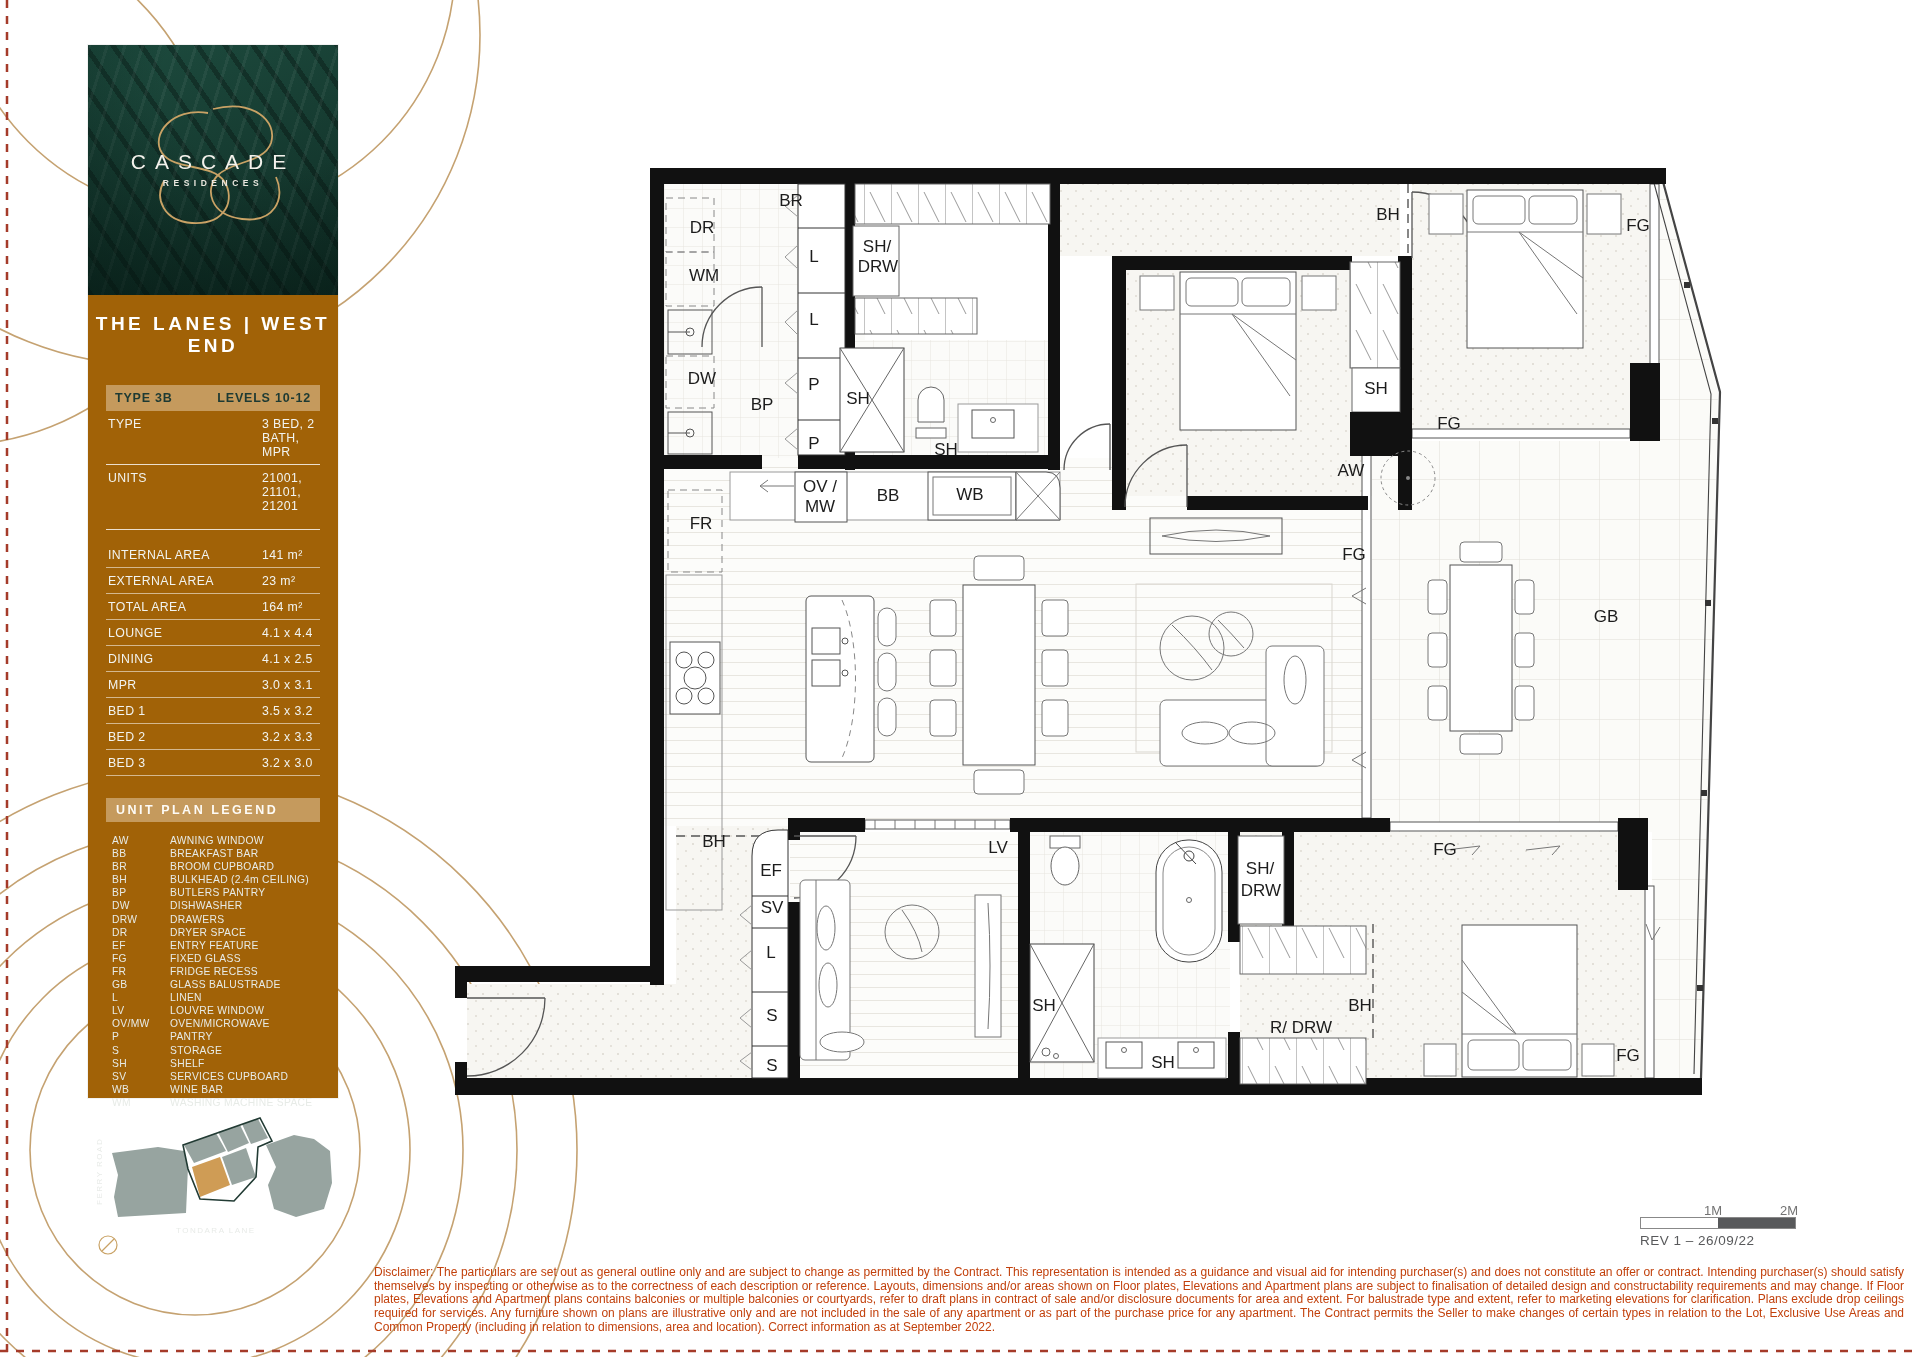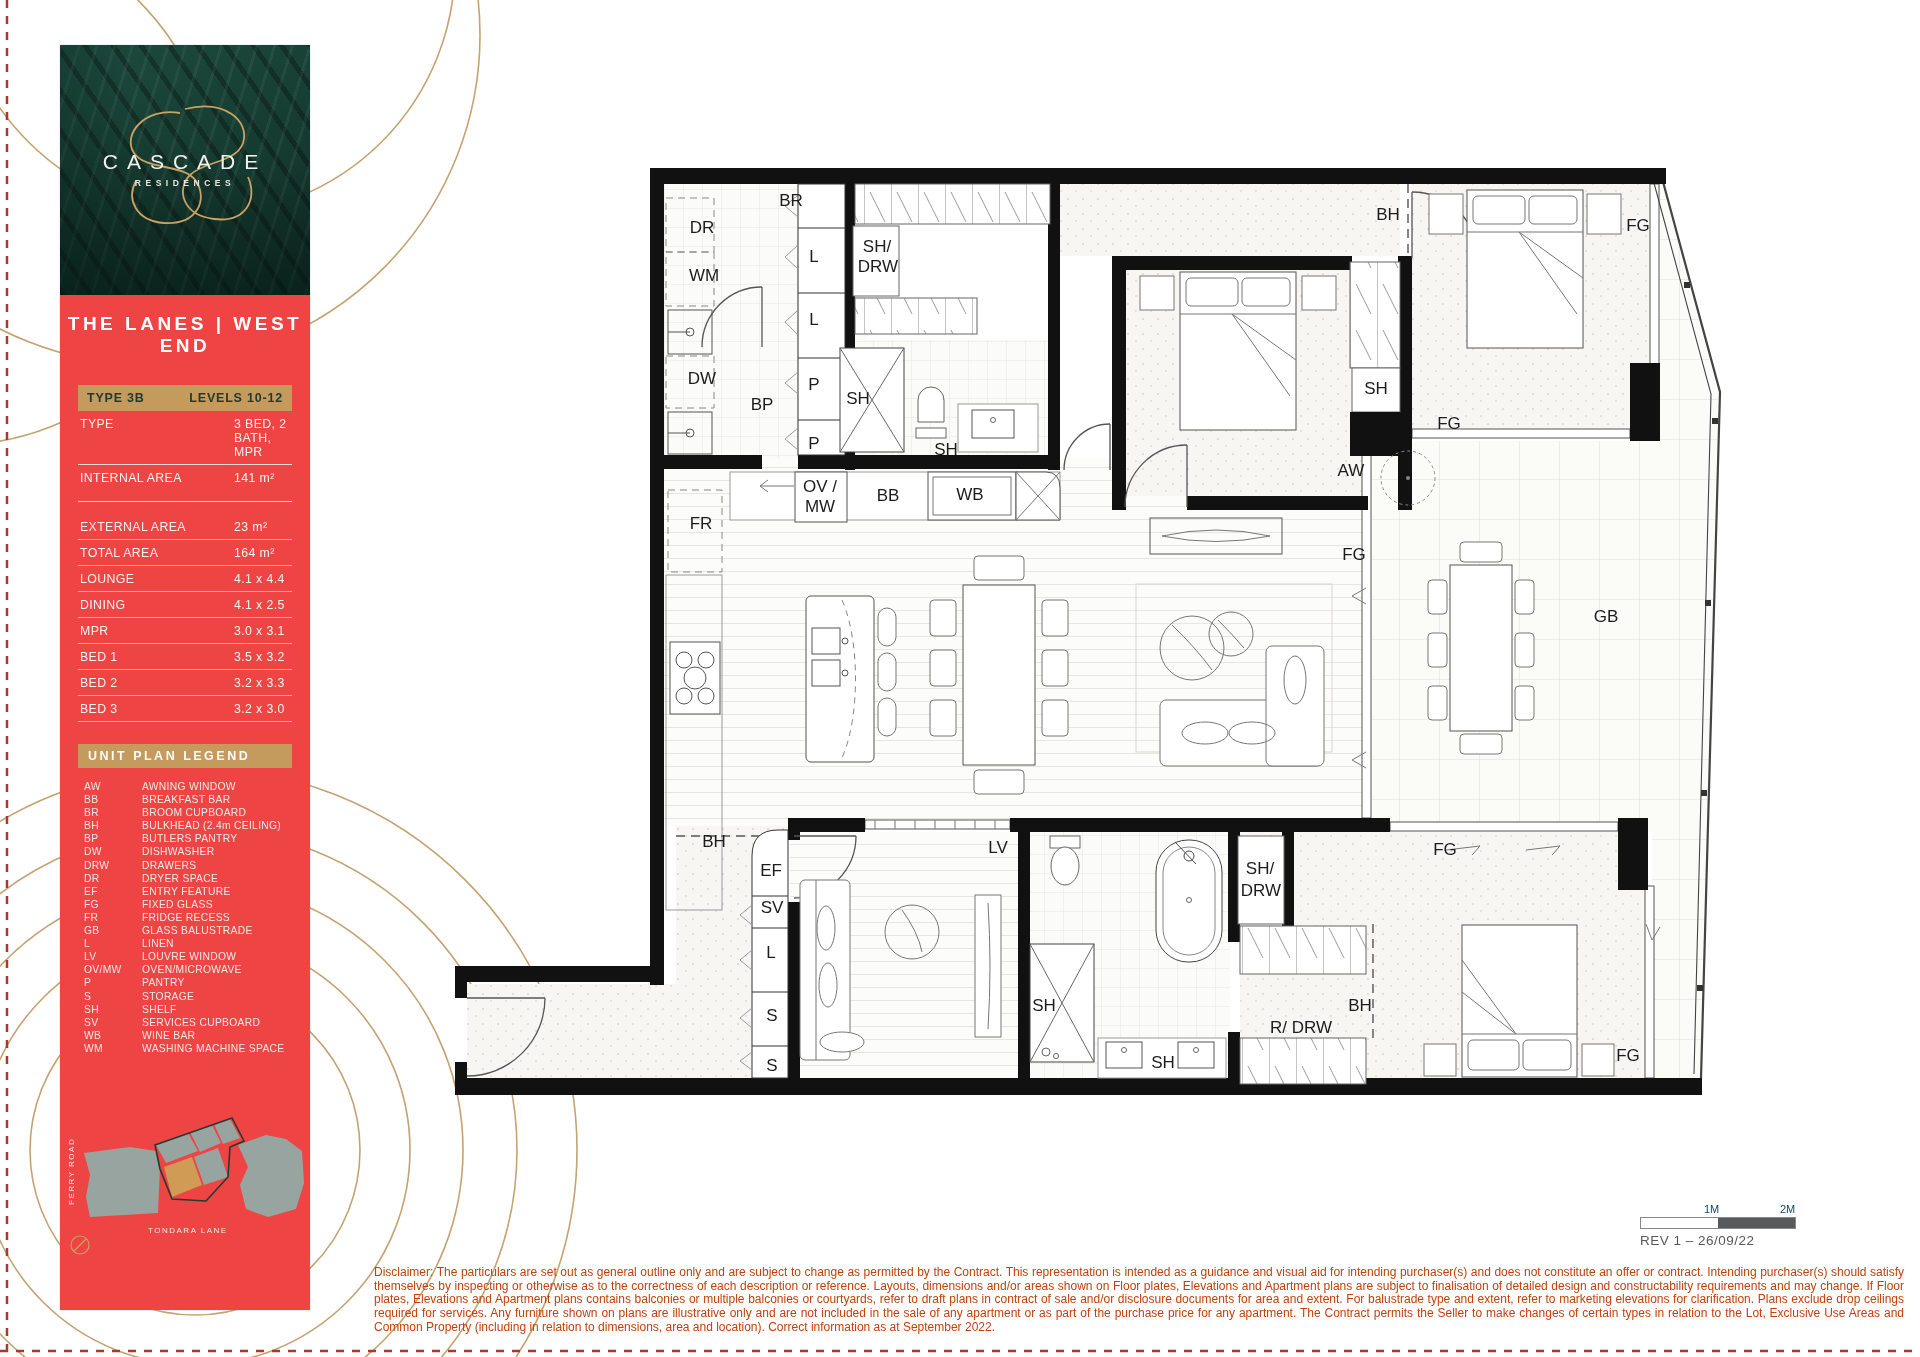--- a/index.html
+++ b/index.html
@@ -2,21 +2,21 @@
 <html><head>
 <meta charset="utf-8">
 <style>
   html,body{margin:0;padding:0;background:#ffffff;}
   #page{position:relative;width:1920px;height:1357px;background:#fff;overflow:hidden;
         font-family:"Liberation Sans",sans-serif;}
   
   #plan-svg{position:absolute;left:0;top:0;width:1920px;height:1357px;}
   #plan-labels text{font-family:"Liberation Sans",sans-serif;font-size:17px;fill:#1c1c1c;text-anchor:middle;}
   
-  .sidebar{position:absolute;left:60px;top:45px;width:250px;height:1265px;background:#ef4444;
+  .sidebar{position:absolute;left:88px;top:45px;width:250px;height:1053px;background:#a16207;
            color:#fff;box-shadow:0 0 0 1px rgba(0,0,0,.05);}
   .logo-block{position:relative;height:250px;overflow:hidden;
       background:
         radial-gradient(130% 100% at 75% 15%, rgba(16,54,44,0) 35%, rgba(4,22,17,.6) 100%),
         repeating-linear-gradient(107deg, rgba(255,255,255,.05) 0 3px, rgba(255,255,255,0) 3px 17px),
         repeating-linear-gradient(55deg, rgba(0,0,0,.28) 0 5px, rgba(0,0,0,0) 5px 23px),
         linear-gradient(160deg,#1d4b3e,#0f2c24);}
   .logo-mark{position:absolute;left:50%;top:46px;transform:translateX(-50%);}
   .brand-name{position:absolute;left:0;right:0;top:105px;text-align:center;
       font-size:21px;letter-spacing:9px;color:#f4f2ec;font-weight:400;}
@@ -34,21 +34,21 @@
   .spec-rows .spec-row:nth-child(2){padding-bottom:16px;margin-bottom:12px;border-bottom:1px solid rgba(255,255,255,.8);}
   .legend{margin:22px 18px 0;}
   .legend-header{background:#c59a5d;color:#fdfbf6;font-size:12.5px;font-weight:bold;
       letter-spacing:2.5px;padding:5px 10px;margin-bottom:12px;}
   .legend-row{display:flex;font-size:10.3px;line-height:13.1px;color:#e7ebe7;letter-spacing:.3px;}
   .legend-row .abbr{flex:0 0 58px;padding-left:6px;}
   .sitemap{position:absolute;left:0;top:1060px;width:250px;height:150px;}
   .developer{position:absolute;left:0;top:1212px;width:250px;text-align:center;}
   
   .scalebar{position:absolute;left:1640px;top:1203px;width:156px;}
-  .sb-labels{position:relative;height:14px;font-size:11px;color:#0c4a6e;}
+  .sb-labels{position:relative;height:14px;font-size:13px;color:#737373;}
   .sb-labels .m1{position:absolute;left:64px;}
   .sb-labels .m2{position:absolute;left:140px;}
   .sb-bar{display:flex;height:10px;border:1px solid #888;}
   .sb-white{width:78px;background:#fff;}
   .sb-dark{width:78px;background:#58595b;}
   .sb-rev{margin-top:4px;text-align:left;font-size:13.5px;color:#58595b;letter-spacing:.5px;}
   .disclaimer{position:absolute;left:374px;top:1266px;width:1530px;font-size:12px;
       line-height:1.14;color:#c2410c;text-align:justify;}
 </style>
 </head>
@@ -441,20 +441,24 @@
     <div class="spec-header">
       <span>TYPE 3B</span>
       <span>LEVELS 10-12</span>
     </div>
     <div class="spec-rows" id="spec-rows">
           <div class="spec-row">
             <span class="lab">TYPE</span>
             <span class="val">3 BED, 2 BATH, MPR</span>
           </div>
           <div class="spec-row">
+            <span class="lab">UNITS</span>
+            <span class="val">21001, 21101, 21201</span>
+          </div>
+          <div class="spec-row">
             <span class="lab">INTERNAL AREA</span>
             <span class="val">141 m²</span>
           </div>
           <div class="spec-row">
             <span class="lab">EXTERNAL AREA</span>
             <span class="val">23 m²</span>
           </div>
           <div class="spec-row">
             <span class="lab">TOTAL AREA</span>
             <span class="val">164 m²</span>

